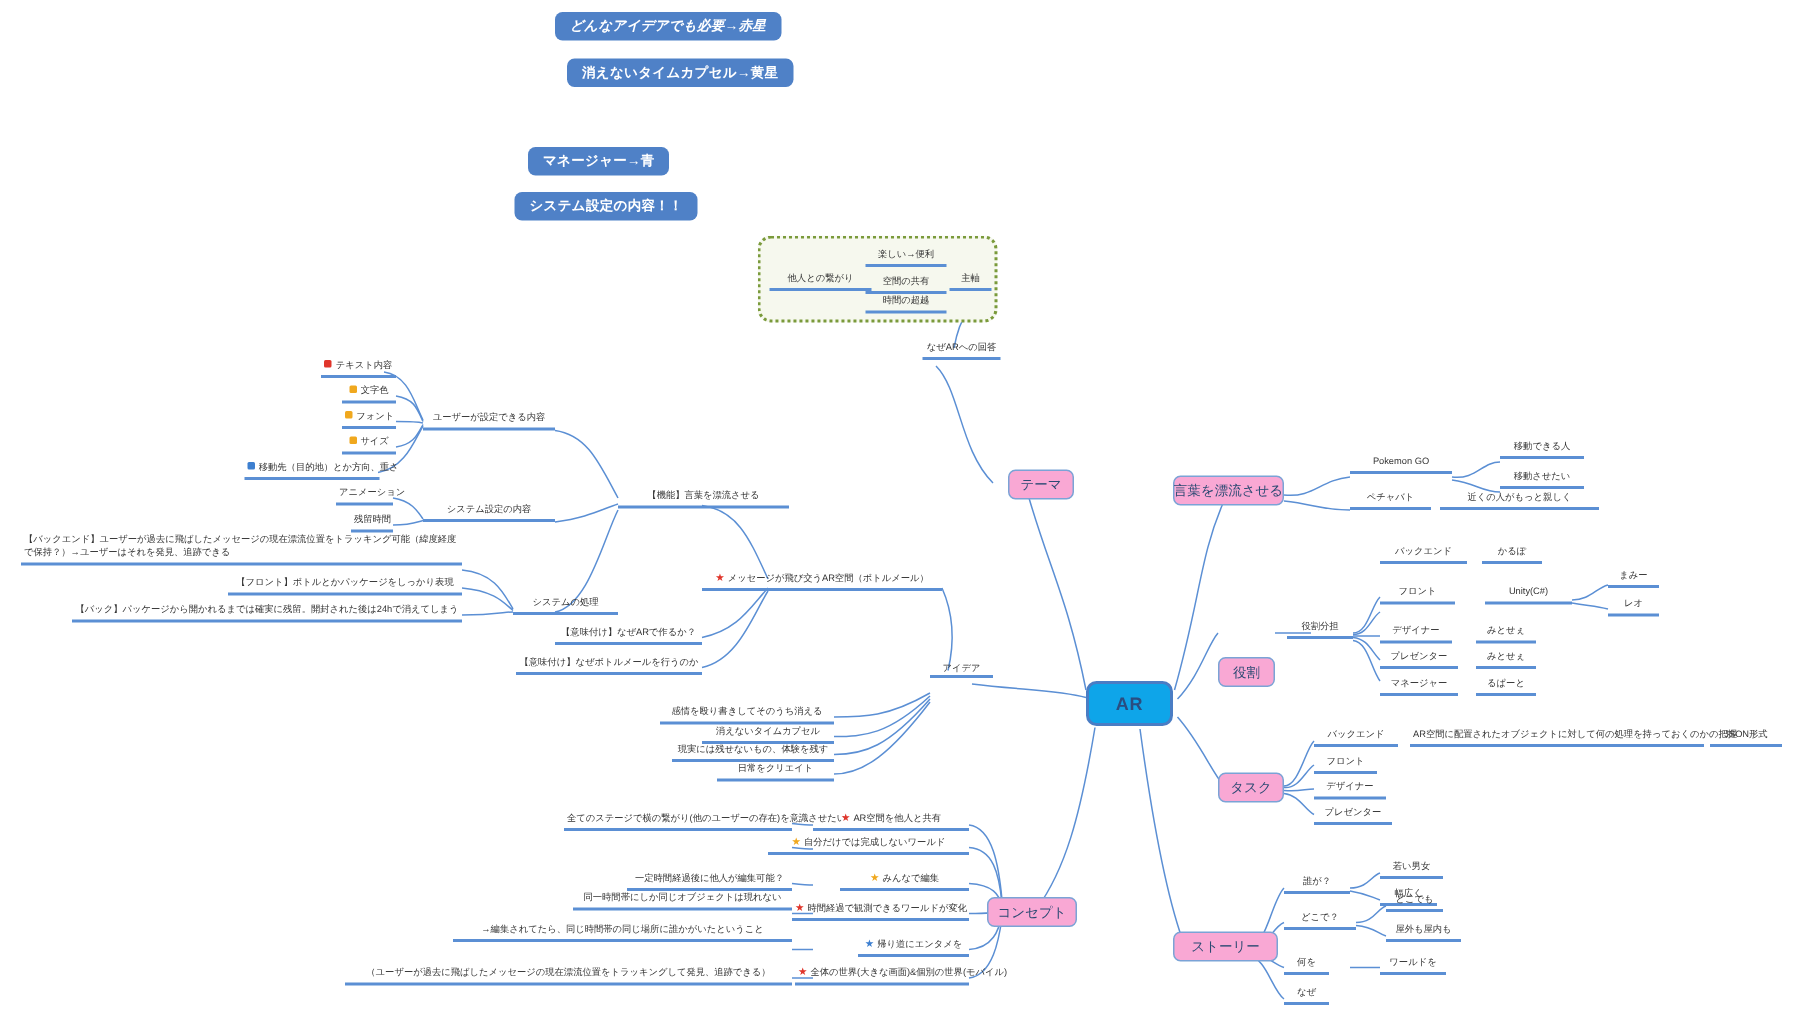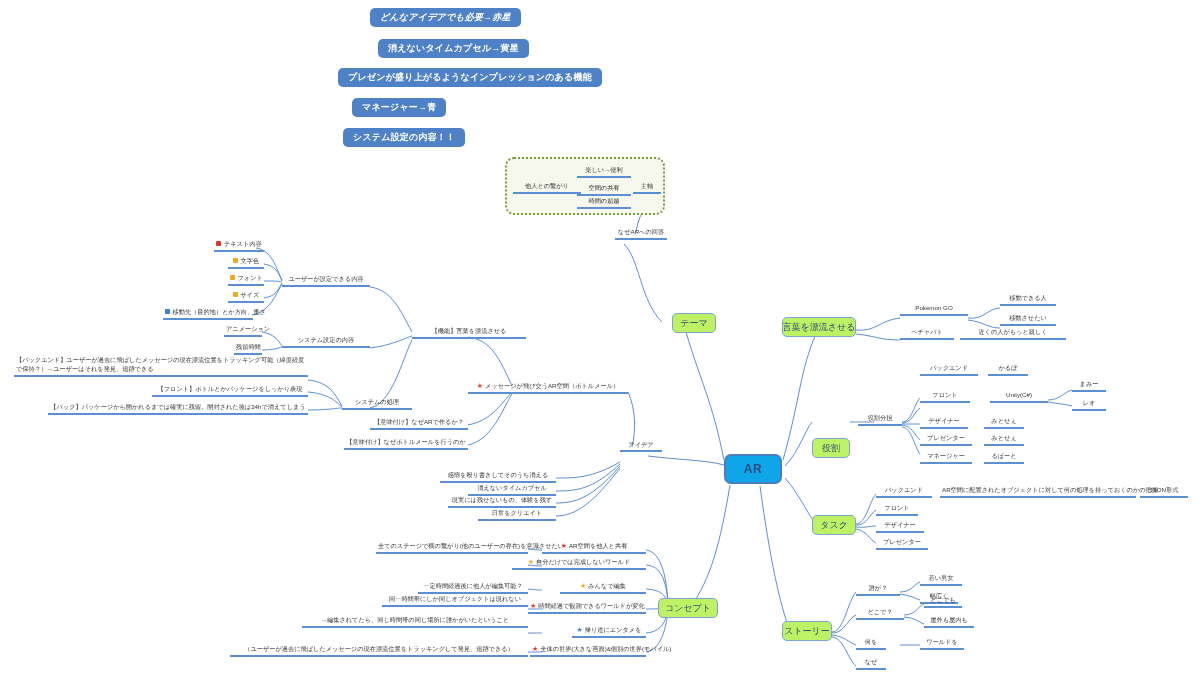--- a/index.html
+++ b/index.html
@@ -57,21 +57,21 @@
     display: flex; align-items: center; justify-content: center;
     font-size: 12px;
     font-weight: bold;
     color: #2a4d80;
     letter-spacing: .5px;
   }
 
   
   .branch-node {
     position: absolute;
-    background: #bef264;
+    background: #f9a8d4;
     border: 1px solid #7ba3d6;
     border-radius: 5px;
     display: flex; align-items: center; justify-content: center;
     font-size: 9px;
     color: #2c4a73;
     white-space: nowrap;
     padding: 0 7px;
     height: 20px;
   }
 
@@ -215,23 +215,20 @@
       <path d="M900,645 C912,645 914,645 920,645"></path>
     </g>
   </svg>
 
   <div class="pill" style="left:370px; top:8px;font-style:italic;">
     <span>どんなアイデアでも必要→赤星</span>
   </div>
   <div class="pill" style="left:378px; top:39px;">
     <span>消えないタイムカプセル→黄星</span>
   </div>
-  <div class="pill" style="left:338px; top:68px;">
-    <span>プレゼンが盛り上がるようなインプレッションのある機能</span>
-  </div>
   <div class="pill" style="left:352px; top:98px;">
     <span>マネージャー→青</span>
   </div>
   <div class="pill" style="left:343px; top:128px;">
     <span>システム設定の内容！！</span>
   </div>
 
   <div class="legend-box" style="left:505px; top:157px; width:160px; height:58px;"></div>
 
   <div class="topic" style="left:513px; top:182px; width:68px;">
@@ -268,21 +265,21 @@
   </div>
   <div class="branch-node" style="left:782px; top:317px; width:74px;">
     <span>言葉を漂流させる</span>
   </div>
   <div class="branch-node" style="left:812px; top:424px; width:38px;margin-top:14px;">
     <span>役割</span>
   </div>
   <div class="branch-node" style="left:812px; top:515px; width:44px;">
     <span>タスク</span>
   </div>
-  <div class="branch-node" style="left:782px; top:621px; width:50px;justify-content:center;">
+  <div class="branch-node" style="left:782px; top:621px; width:70px;justify-content:center;">
     <span>ストーリー</span>
   </div>
 
   <div class="topic" style="left:468px; top:382px; width:160px;">
     <span class="star star-red">★</span><span id="hubtext">メッセージが飛び交うAR空間（ボトルメール）</span>
   </div>
 
   <div class="topic" style="left:412px; top:327px; width:114px;">
     <span>【機能】言葉を漂流させる</span>
   </div>

